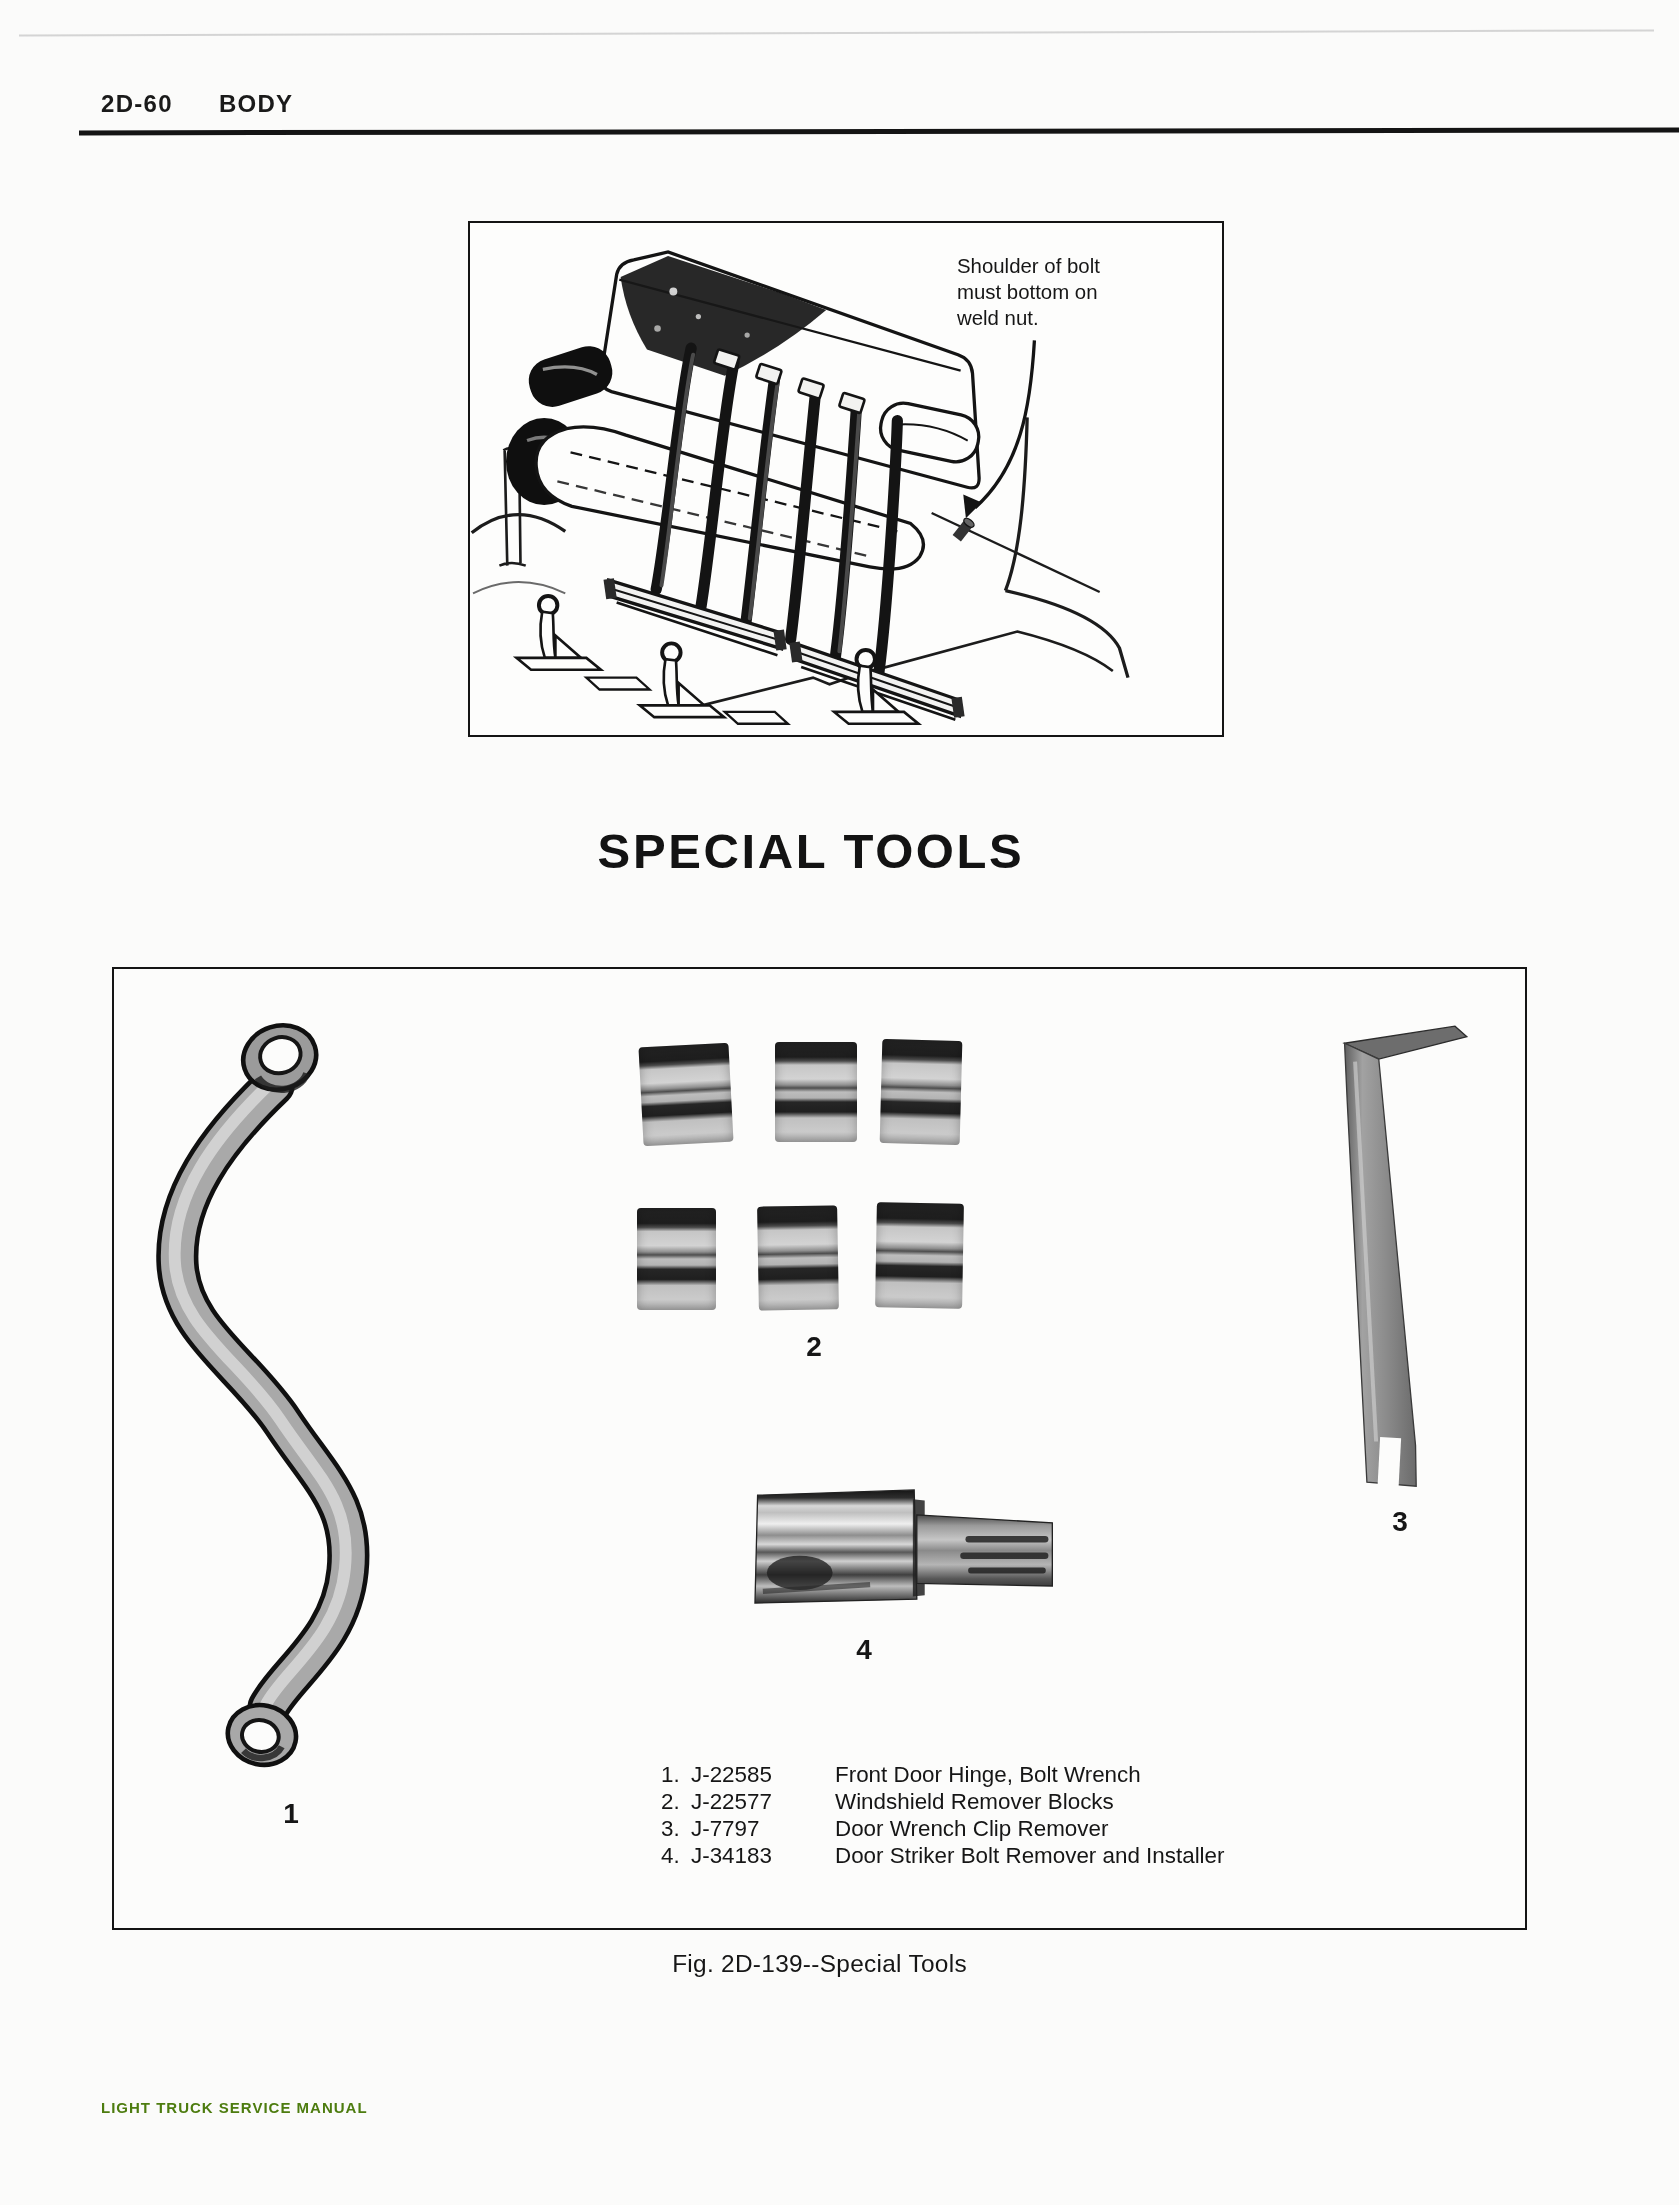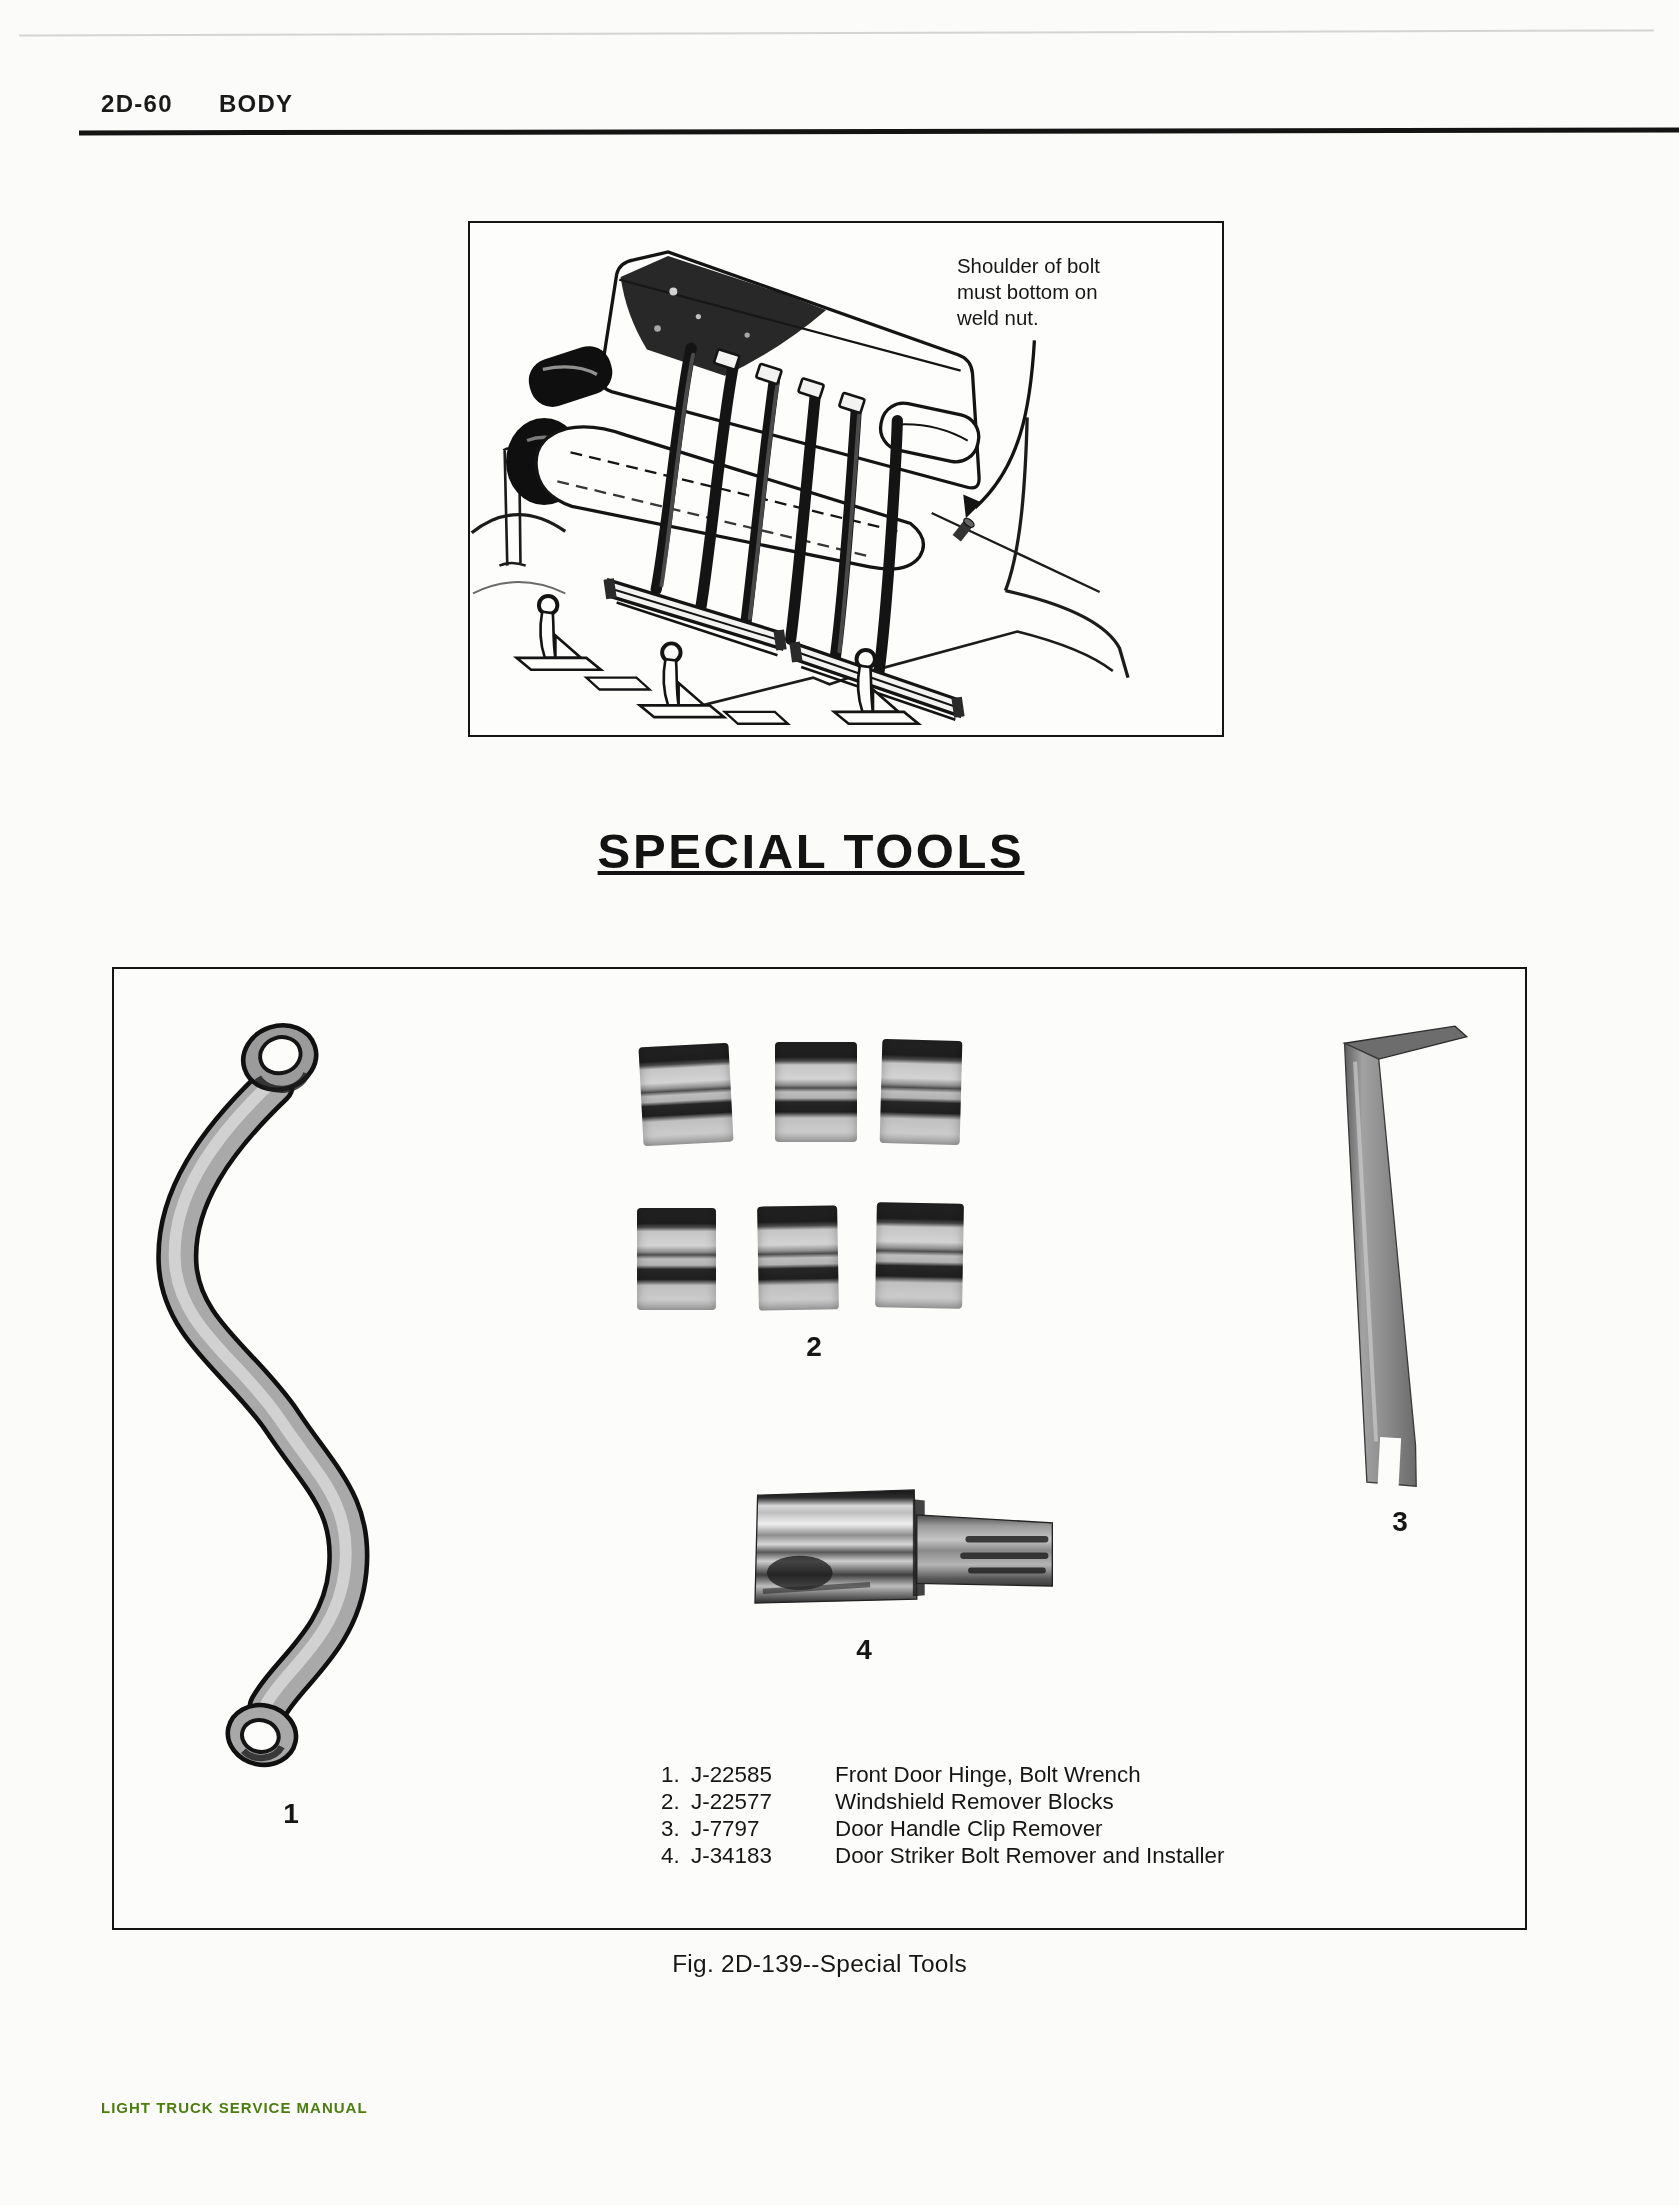--- a/index.html
+++ b/index.html
@@ -41,21 +41,20 @@
     position:absolute;text-align:center;font-size:24.4px;color:#161616;
     letter-spacing:0.3px;
   }
   .cap1{left:468px;top:750px;width:668px;}
   .cap2{left:112px;top:1950px;width:1415px;}
   
   .section-heading{
     position:absolute;left:0;top:823px;width:1622px;
     text-align:center;font-size:49px;font-weight:bold;letter-spacing:2.6px;
     color:#131313;
-    text-decoration:underline;
   }
   
   .fig2{
     position:absolute;left:112px;top:967px;width:1415px;height:963px;
     border:2.6px solid #141414;background:#fcfcfb;box-sizing:border-box;
   }
   .fig2 .abs{position:absolute;}
   .tool-label{
     position:absolute;font-size:28px;font-weight:bold;color:#161616;
     transform:translate(-50%,-50%);
@@ -293,21 +292,21 @@
         <span>Front Door Hinge, Bolt Wrench</span>
       </div>
       <div class="legend-row">
         <span>2.</span>
         <span>J-22577</span>
         <span>Windshield Remover Blocks</span>
       </div>
       <div class="legend-row">
         <span>3.</span>
         <span>J-7797</span>
-        <span>Door Handle Clip Remover</span>
+        <span>Door Wrench Clip Remover</span>
       </div>
       <div class="legend-row">
         <span>4.</span>
         <span>J-34183</span>
         <span>Door Striker Bolt Remover and Installer</span>
       </div>
     </div>
   </div>
   <div class="caption cap2">Fig. 2D-139--Special Tools</div>
 

